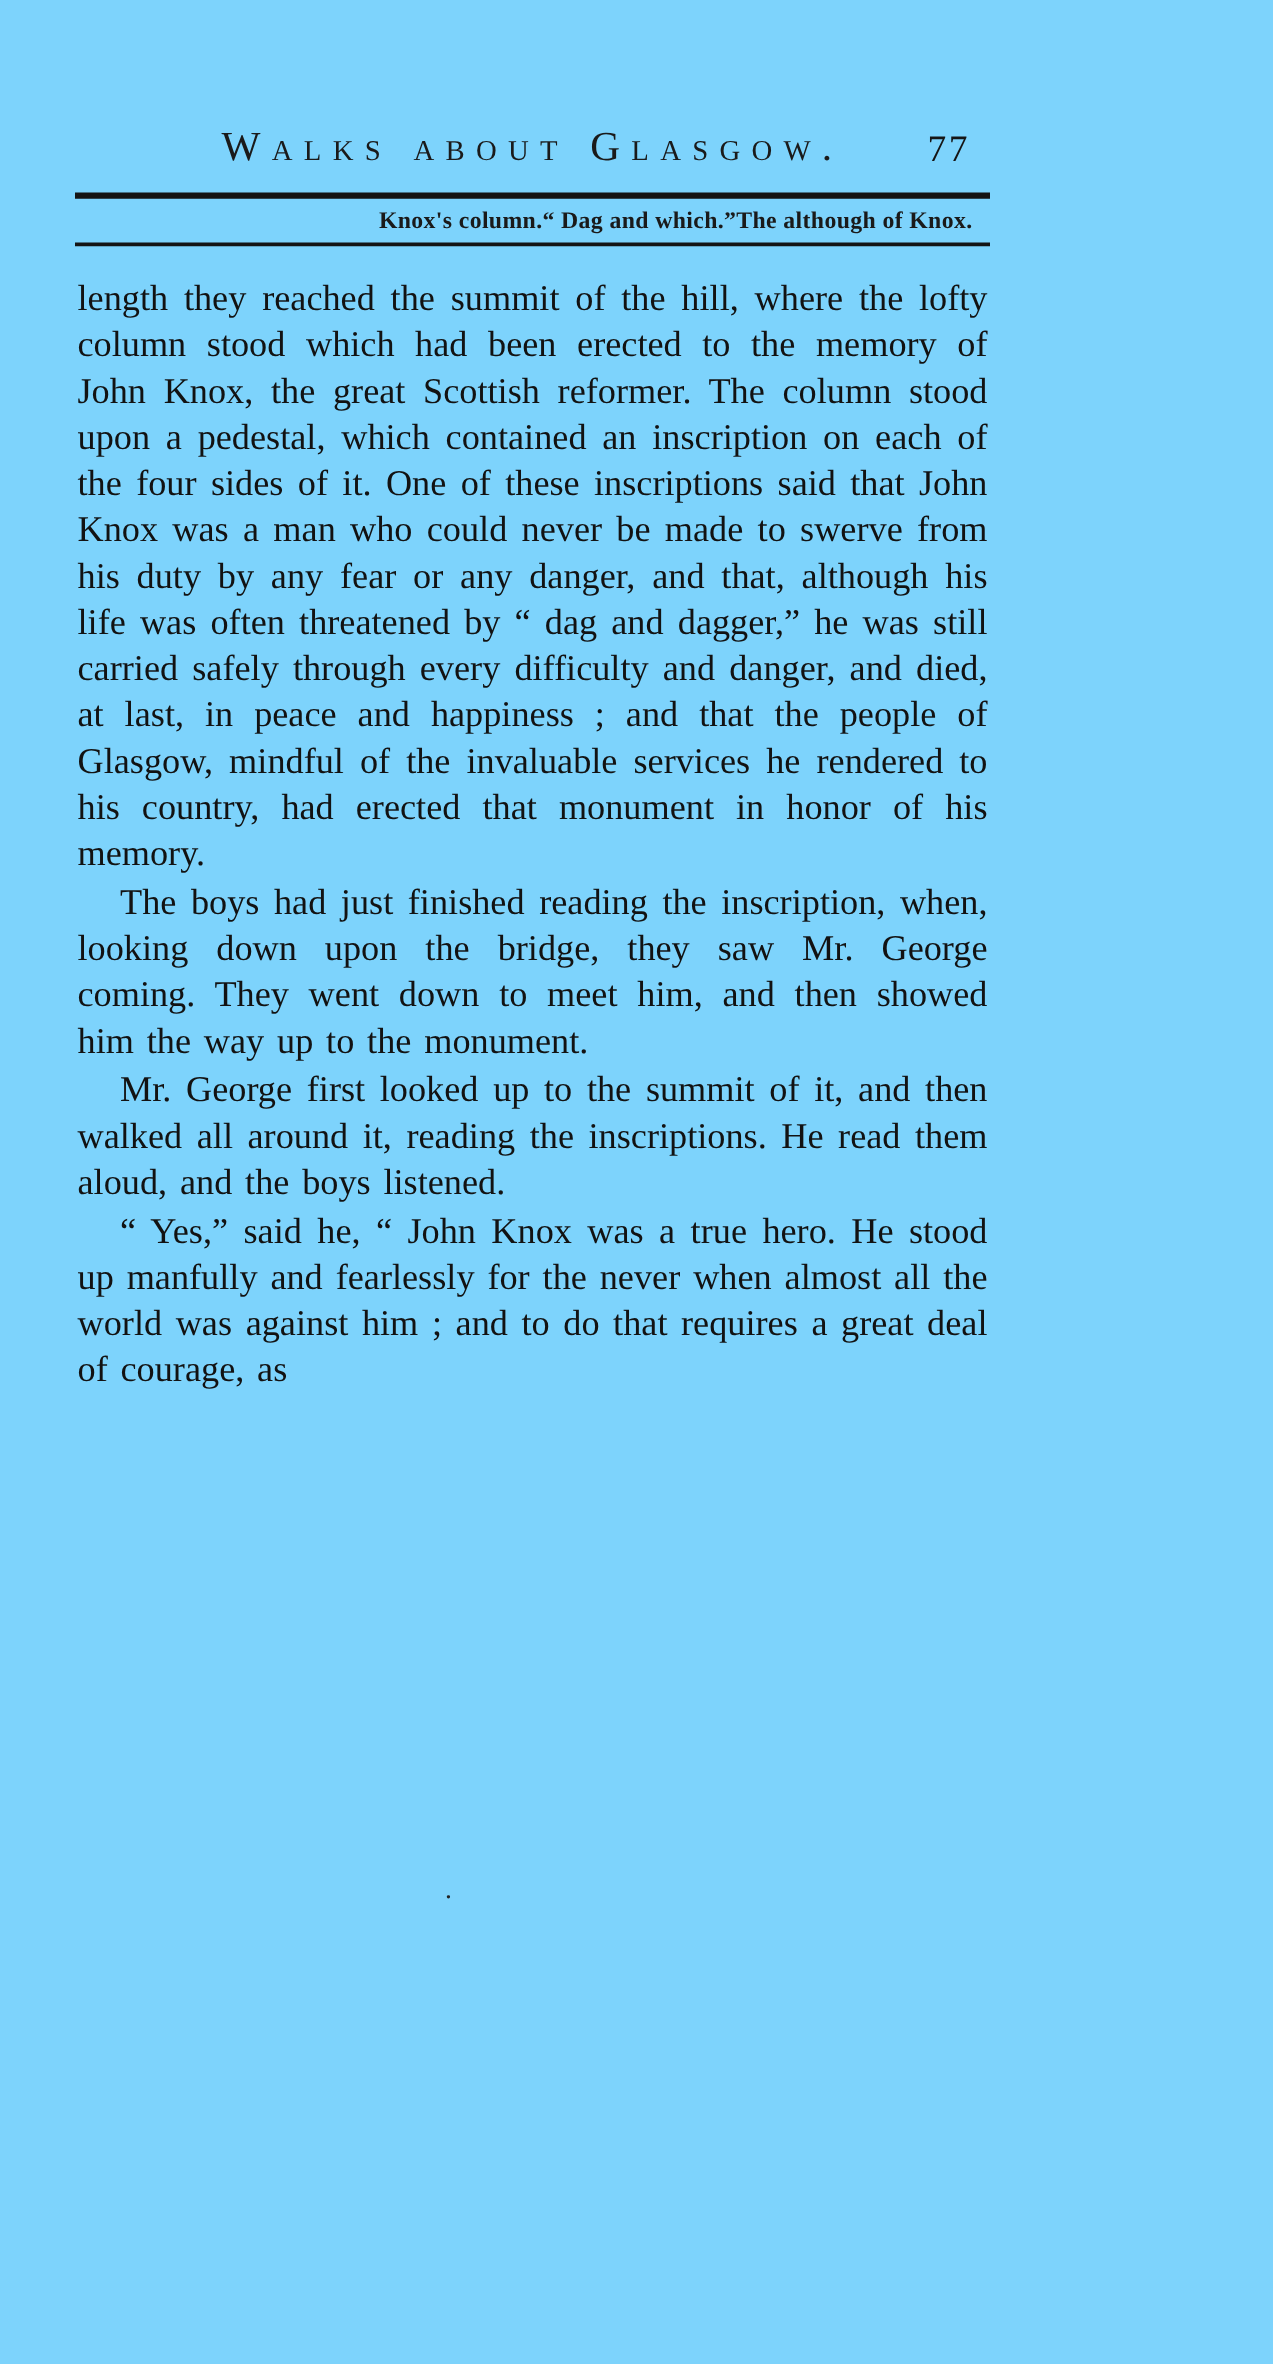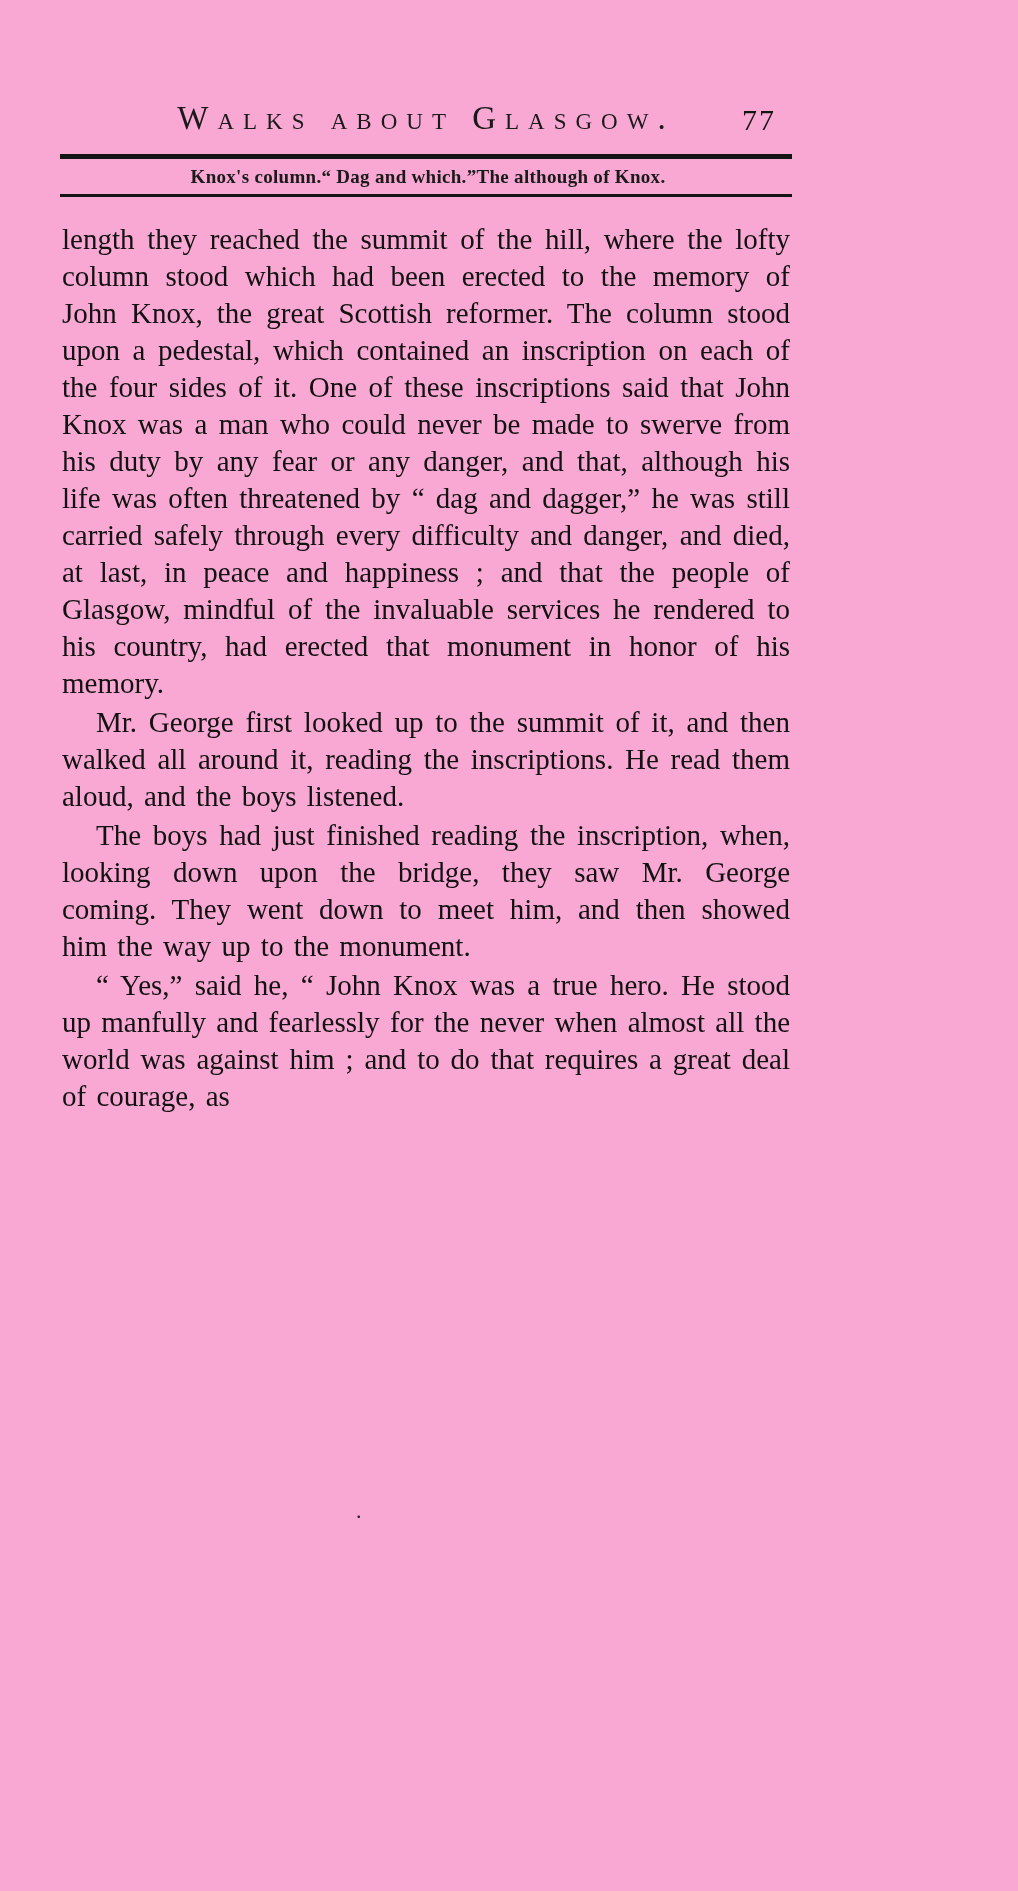--- a/index.html
+++ b/index.html
@@ -1,21 +1,21 @@
 <!DOCTYPE html>
 <html><head>
 <meta charset="utf-8">
 <style>
   * { box-sizing: border-box; }
   html, body { margin: 0; padding: 0; background: #ffffff; }
   .page {
     position: relative;
     width: 1018px;
     height: 1891px;
-    background: #f9a8d4;
+    background: #7dd3fc;
     color: #151515;
     font-family: "Liberation Serif", "DejaVu Serif", serif;
     overflow: hidden;
   }
   .content {
     position: absolute;
     left: 60px;
     top: 100px;
     width: 732px;
   }
@@ -37,21 +37,21 @@
     top: 3px;
     font-size: 30px;
     letter-spacing: 2px;
   }
   .rule-thick {
     border-top: 5px solid #141414;
     margin-top: 8px;
   }
   .running-heads {
     display: flex;
-    justify-content: center;
+    justify-content: flex-end;
     align-items: baseline;
     padding: 7px 14px 6px 18px;
     font-size: 19px;
     font-weight: bold;
     letter-spacing: 0.3px;
     color: #1a1a1a;
   }
   .rule-thin {
     border-top: 3px solid #141414;
   }
@@ -94,21 +94,21 @@
     <div class="running-heads">
       <span>Knox's column.</span>
       <span>“ Dag and which.”</span>
       <span>The although of Knox.</span>
     </div>
 
     <div class="rule-thin"></div>
 
     <div class="body-text">
       <p class="no-indent">length they reached the summit of the hill, where the lofty column stood which had been erected to the memory of John Knox, the great Scottish reformer. The column stood upon a pedestal, which contained an inscription on each of the four sides of it. One of these inscriptions said that John Knox was a man who could never be made to swerve from his duty by any fear or any danger, and that, although his life was often threatened by “ dag and dagger,” he was still carried safely through every difficulty and danger, and died, at last, in peace and happiness ; and that the people of Glasgow, mindful of the invaluable services he rendered to his country, had erected that monument in honor of his memory.</p>
+      <p>The boys had just finished reading the inscription, when, looking down upon the bridge, they saw Mr. George coming. They went down to meet him, and then showed him the way up to the monument.</p>
       <p>Mr. George first looked up to the summit of it, and then walked all around it, reading the inscriptions. He read them aloud, and the boys listened.</p>
-      <p>The boys had just finished reading the inscription, when, looking down upon the bridge, they saw Mr. George coming. They went down to meet him, and then showed him the way up to the monument.</p>
       <p>“ Yes,” said he, “ John Knox was a true hero. He stood up manfully and fearlessly for the never when almost all the world was against him ; and to do that requires a great deal of courage, as</p>
     </div>
 
   </div>
 
   <div class="footer-mark">.</div>
 </div>
 
 </body></html>

